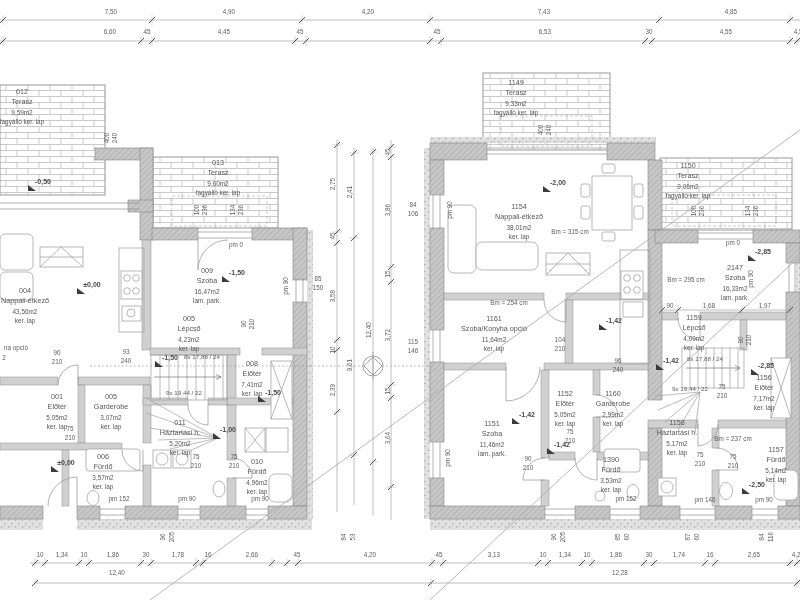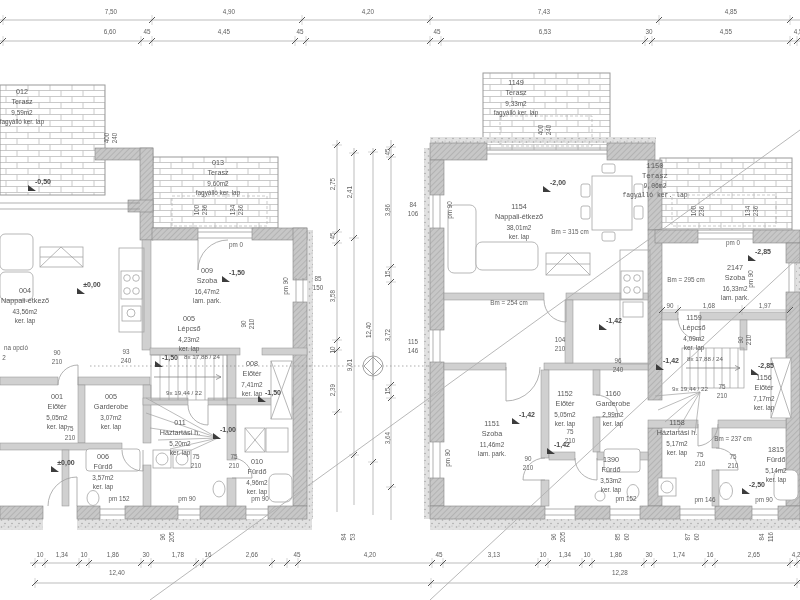--- a/index.html
+++ b/index.html
@@ -450,30 +450,36 @@
       <div class="rnm">Fürdő</div>
       <div class="rar">4,96m2</div>
       <div class="rfl">ker. lap</div>
     </div>
     <div class="roomblk" style="left: 516px; top: 78px;">
       <div class="rid">1149</div>
       <div class="rnm">Terasz</div>
       <div class="rar">9,33m2</div>
       <div class="rfl">fagyálló ker. lap</div>
     </div>
-    <div class="roomblk" style="left: 655px; top: 161px; font-family: Liberation Mono, monospace;">
+    <div class="roomblk" style="left: 688px; top: 161px;">
       <div class="rid">1150</div>
       <div class="rnm">Terasz</div>
       <div class="rar">9,06m2</div>
       <div class="rfl">fagyálló ker. lap</div>
     </div>
     <div class="roomblk" style="left: 519px; top: 202px;">
       <div class="rid">1154</div>
       <div class="rnm">Nappali-étkező</div>
       <div class="rar">38,01m2</div>
+      <div class="rfl">ker. lap</div>
+    </div>
+    <div class="roomblk" style="left: 494px; top: 314px;">
+      <div class="rid">1161</div>
+      <div class="rnm">Szoba/Konyha opció</div>
+      <div class="rar">11,64m2</div>
       <div class="rfl">ker. lap</div>
     </div>
     <div class="roomblk" style="left: 492px; top: 419px;">
       <div class="rid">1151</div>
       <div class="rnm">Szoba</div>
       <div class="rar">11,46m2</div>
       <div class="rfl">lam. park.</div>
     </div>
     <div class="roomblk" style="left: 565px; top: 389px;">
       <div class="rid">1152</div>
@@ -511,21 +517,21 @@
       <div class="rar">7,17m2</div>
       <div class="rfl">ker. lap</div>
     </div>
     <div class="roomblk" style="left: 677px; top: 418px;">
       <div class="rid">1158</div>
       <div class="rnm">Háztartási h.</div>
       <div class="rar">5,17m2</div>
       <div class="rfl">ker. lap</div>
     </div>
     <div class="roomblk" style="left: 776px; top: 445px;">
-      <div class="rid">1815</div>
+      <div class="rid">1157</div>
       <div class="rnm">Fürdő</div>
       <div class="rar">5,14m2</div>
       <div class="rfl">ker. lap</div>
     </div>
     <div class="lvl" style="left: 43px; top: 178px;">-0,50</div>
     <div class="flag" style="left: 28px; top: 185px;"></div>
     <div class="lvl" style="left: 92px; top: 281px;">±0,00</div>
     <div class="flag" style="left: 77px; top: 288px;"></div>
     <div class="lvl" style="left: 237px; top: 269px;">-1,50</div>
     <div class="flag" style="left: 222px; top: 276px;"></div>

